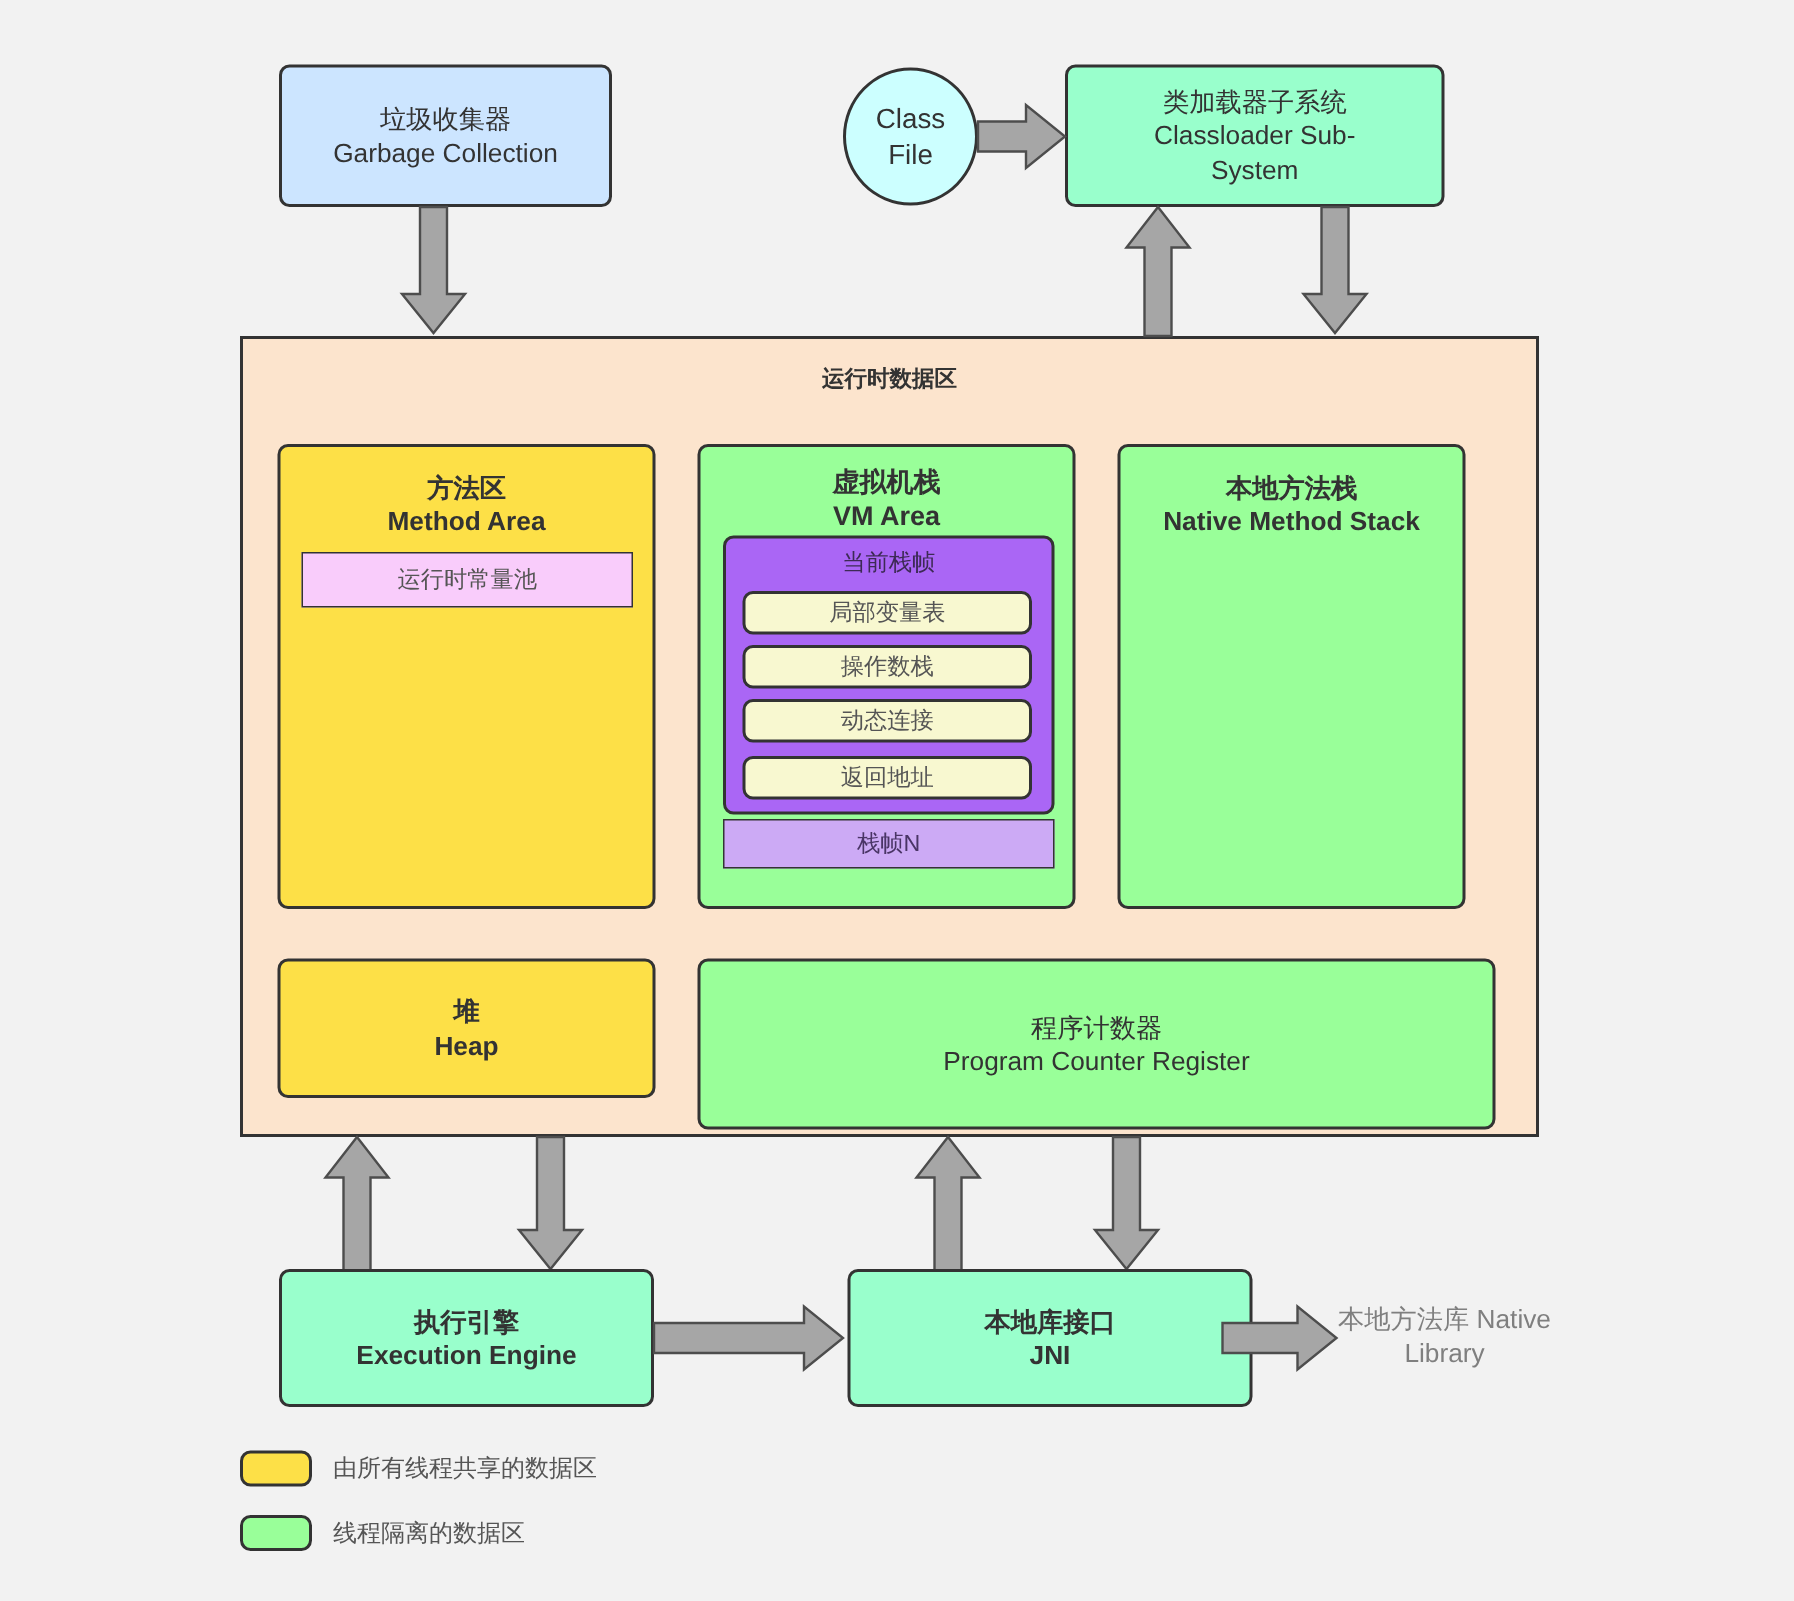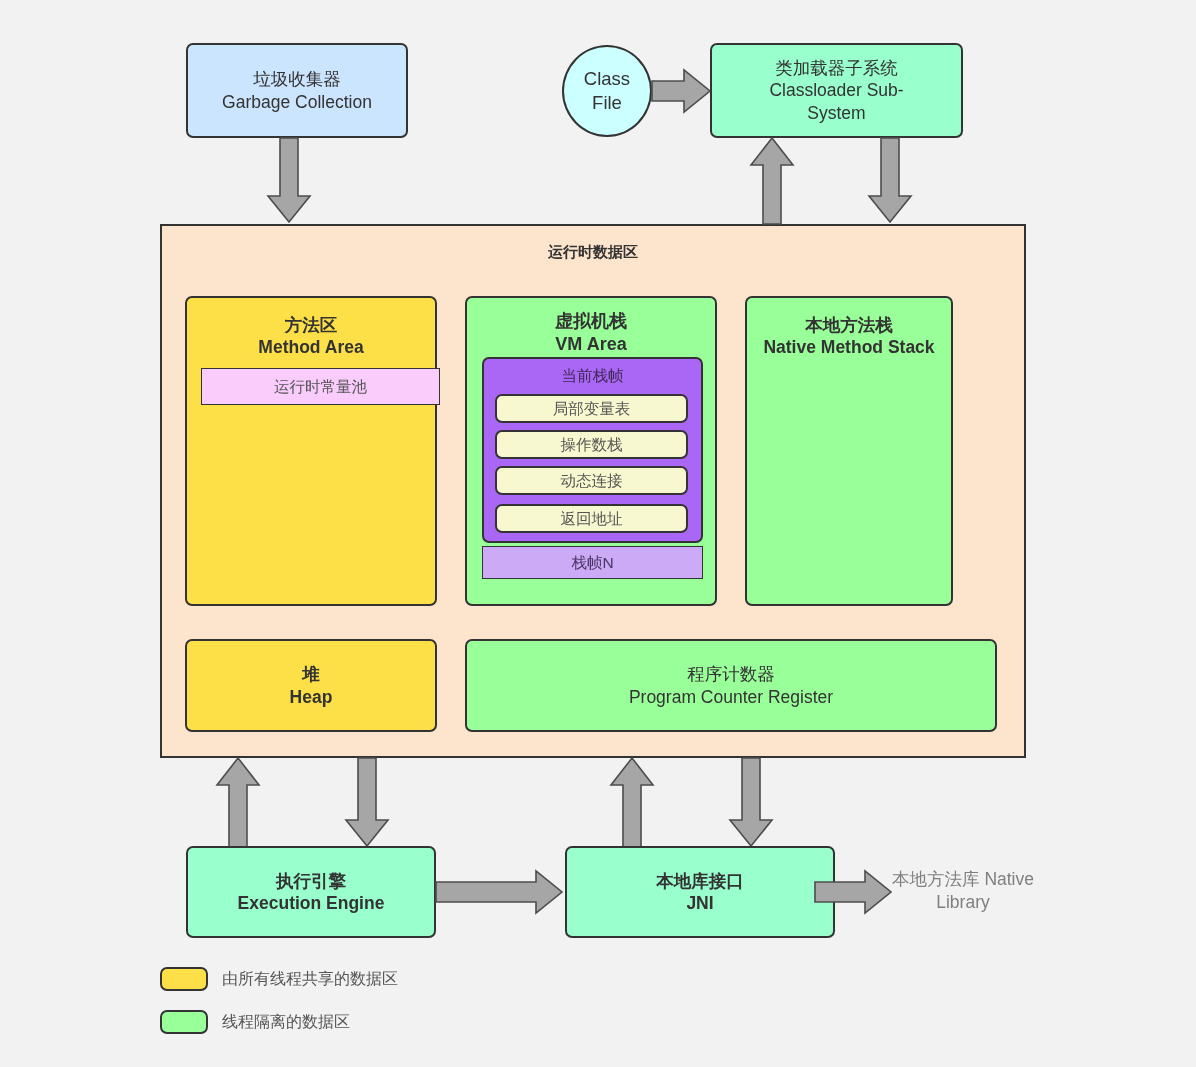--- a/index.html
+++ b/index.html
@@ -133,21 +133,21 @@
     <svg width="48" height="86" viewBox="0 0 48 86">
       <polygon points="15,0 33,0 33,58 45,58 24,84 3,58 15,58" fill="#a6a6a6" stroke="#4d4d4d" stroke-width="1.6"></polygon>
     </svg>
   </div>
 
   <div class="node rounded fill-magenta t17 b" style="left:185px; top:296px; width:252px; height:310px; justify-content:flex-start; padding-top:16px;">
     <span class="l1">方法区</span>
     <span class="l2">Method Area</span>
   </div>
 
-  <div class="node sq fill-pink t15" style="left:201px; top:368px; width:239px; height:37px; border-width:1.5px; color:#555;">
+  <div class="node sq fill-pink t15" style="left:201px; top:368px; width:221px; height:37px; border-width:1.5px; color:#555;">
     <span class="l1">运行时常量池</span>
   </div>
 
   <div class="node rounded fill-green" style="left:465px; top:296px; width:252px; height:310px; display:block;">
     <div class="vmstack-title">
       <span class="l1">虚拟机栈</span>
       <span class="l2">VM Area</span>
     </div>
   </div>
 
@@ -165,31 +165,31 @@
     <span class="l1">动态连接</span>
   </div>
   <div class="node rounded fill-cream t15" style="left:495px; top:504px; width:193px; height:29px; color:#555;">
     <span class="l1">返回地址</span>
   </div>
 
   <div class="node sq fill-purple2 t15" style="left:482px; top:546px; width:221px; height:33px; border-width:1.5px; color:#4a3566;">
     <span class="l1">栈帧N</span>
   </div>
 
-  <div class="node rounded fill-green t17 b" style="left:745px; top:296px; width:208px; height:310px; justify-content:flex-start; padding-top:16px;align-items:flex-end;">
+  <div class="node rounded fill-green t17 b" style="left:745px; top:296px; width:232px; height:310px; justify-content:flex-start; padding-top:16px;align-items:flex-end;">
     <span class="l1">本地方法栈</span>
     <span class="l2">Native Method Stack</span>
   </div>
 
   <div class="node rounded fill-magenta t17 b" style="left:185px; top:639px; width:252px; height:93px;">
     <span class="l1">堆</span>
     <span class="l2">Heap</span>
   </div>
 
-  <div class="node rounded fill-green t17" style="left:465px; top:639px; width:532px; height:93px;">
+  <div class="node rounded fill-green t17" style="left:465px; top:639px; width:532px; height:114px;">
     <span class="l1">程序计数器</span>
     <span class="l2">Program Counter Register</span>
   </div>
 
   <div class="arrow" style="left:214px; top:758px;">
     <svg width="48" height="90" viewBox="0 0 48 90">
       <polygon points="24,0 45,27 33,27 33,90 15,90 15,27 3,27" fill="#a6a6a6" stroke="#4d4d4d" stroke-width="1.6"></polygon>
     </svg>
   </div>
 

